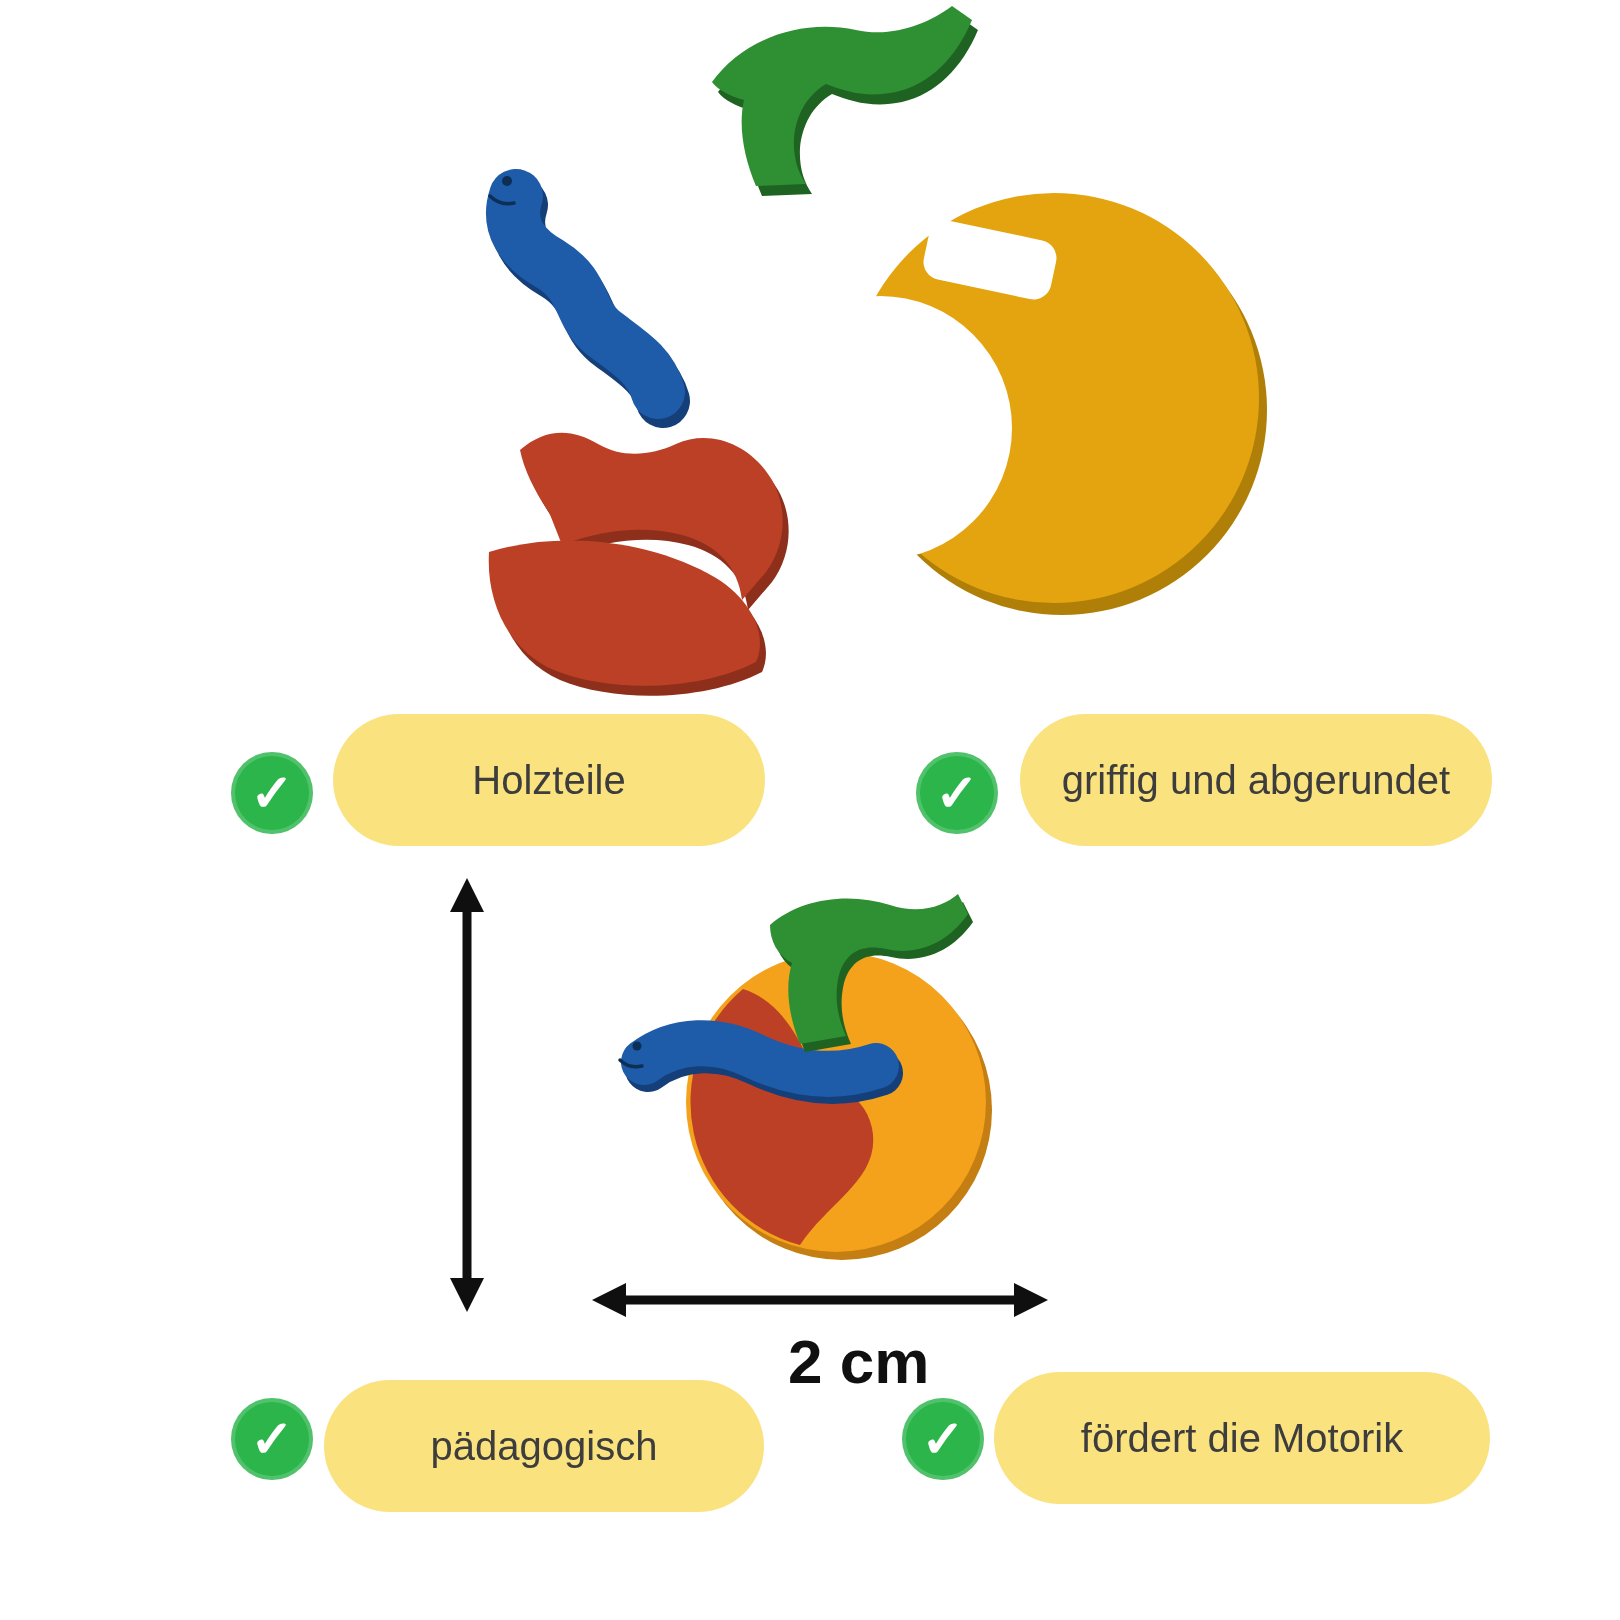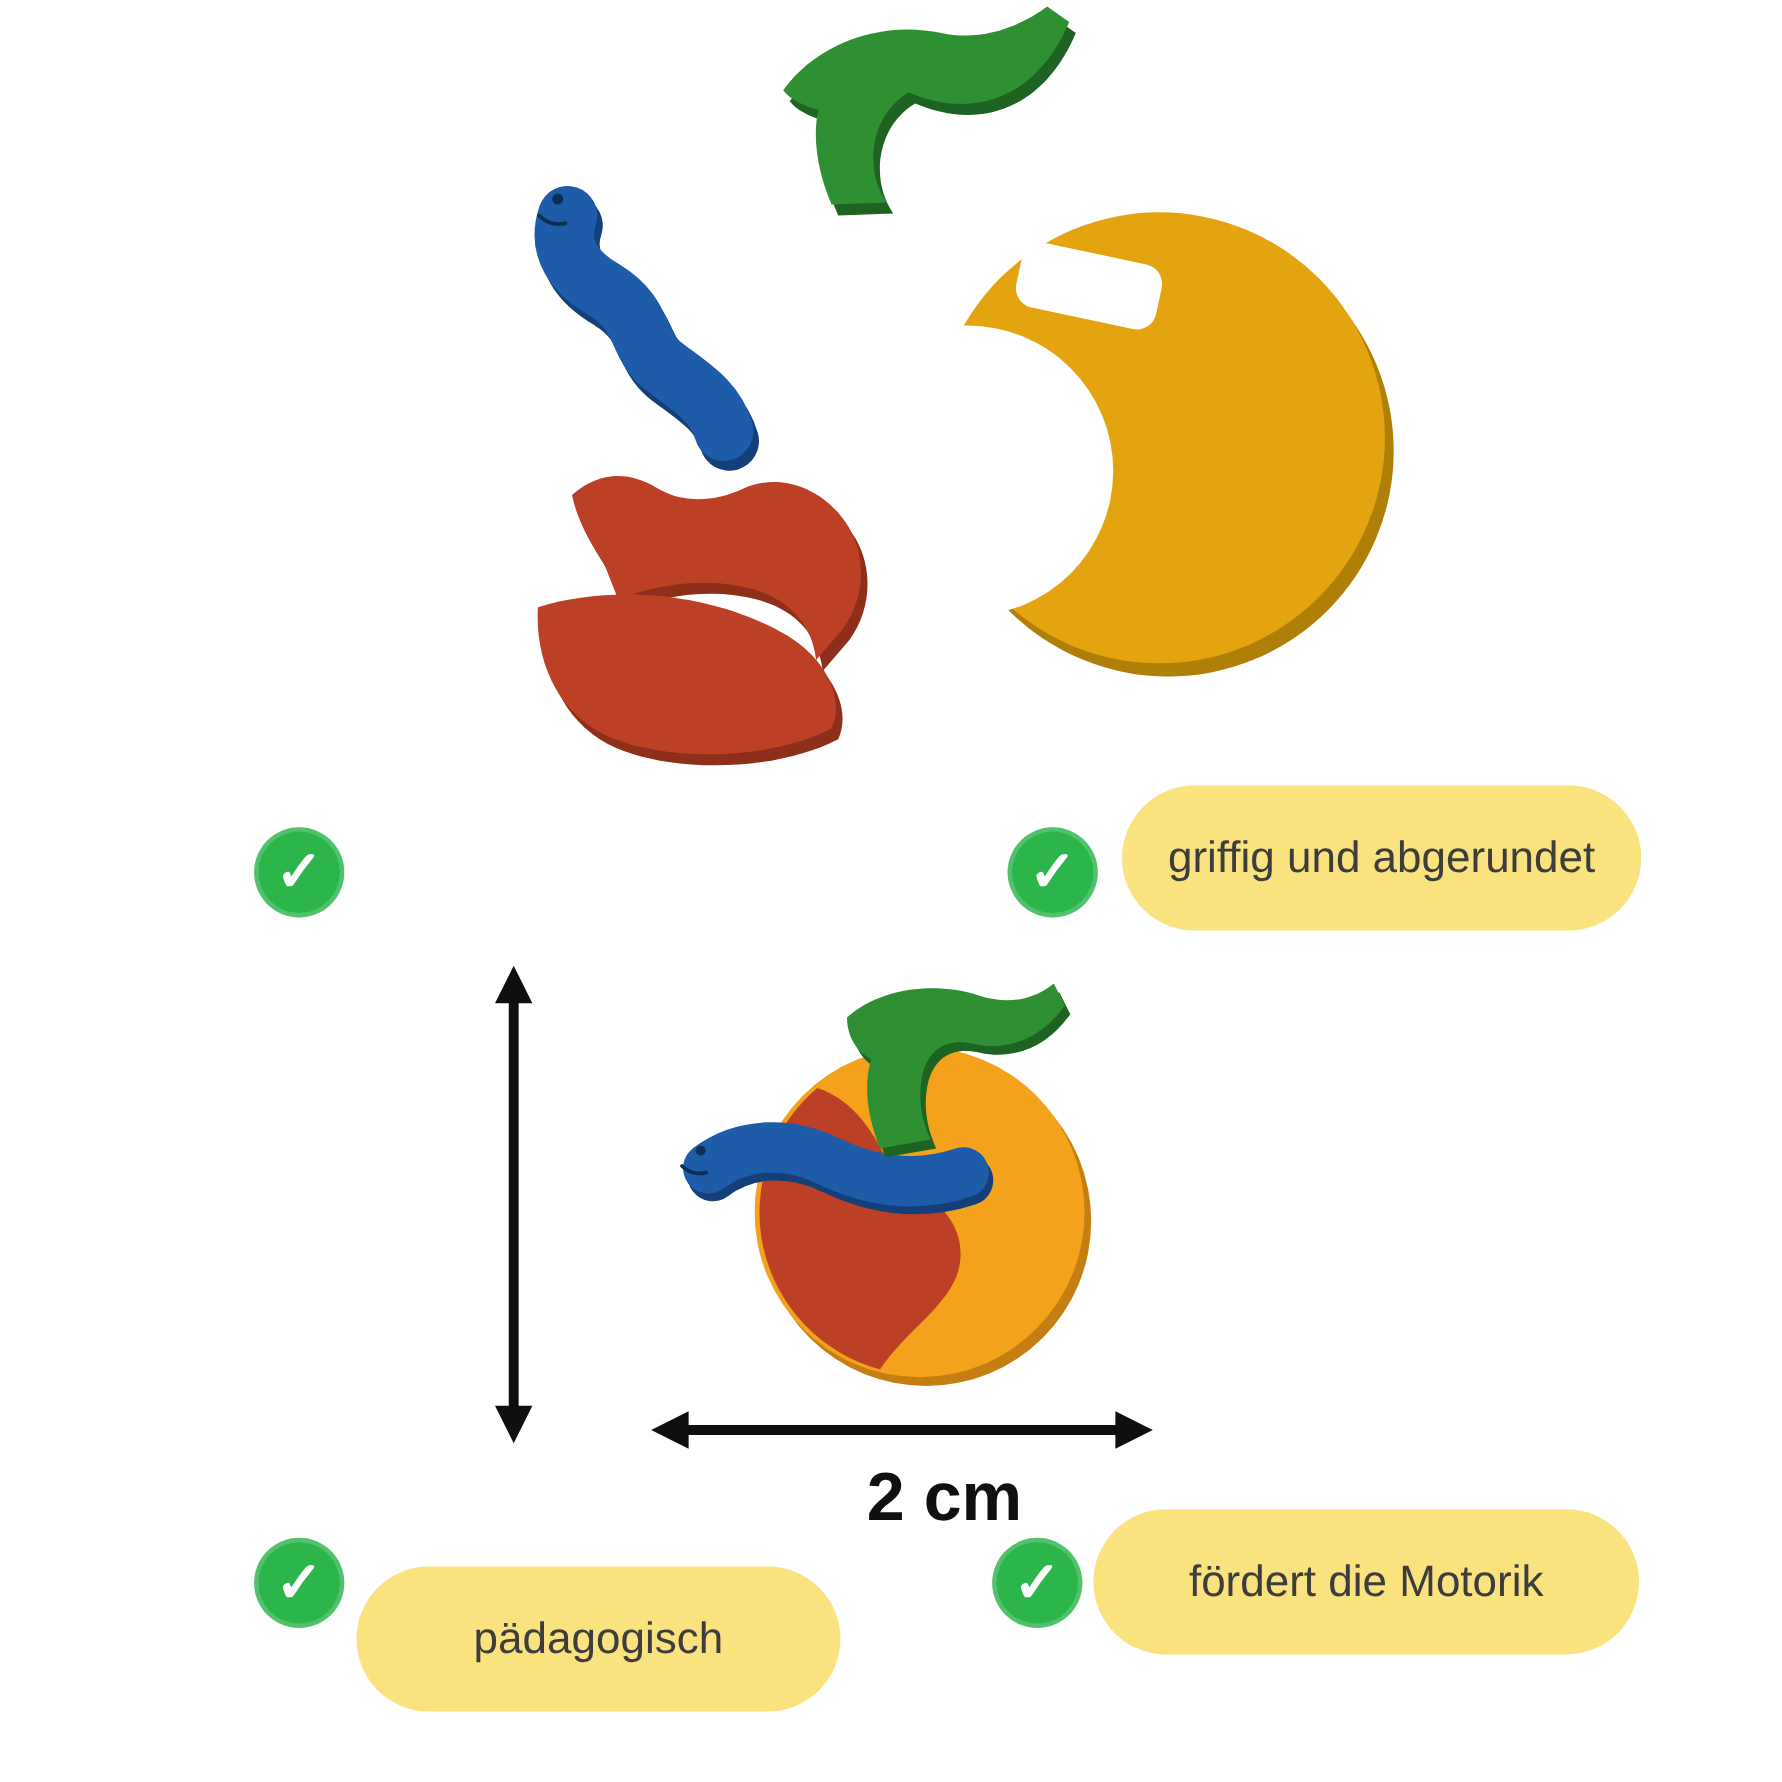--- a/index.html
+++ b/index.html
@@ -111,23 +111,24 @@
     <g>
       <line class="arrow-line" x1="622" y1="1300" x2="1018" y2="1300"></line>
       <polygon class="arrow-head" points="592,1300 626,1283 626,1317"></polygon>
       <polygon class="arrow-head" points="1048,1300 1014,1283 1014,1317"></polygon>
     </g>
   </svg>
 
   <div class="dim-label" style="left:788px;top:1326px;">2 cm</div>
 
   <div class="check" style="left:231px;top:752px;">✓</div>
+  <div class="pill" style="left:333px;top:714px;width:432px;">Holzteile</div>
 
   <div class="check" style="left:916px;top:752px;">✓</div>
   <div class="pill" style="left:1020px;top:714px;width:472px;">griffig und abgerundet</div>
 
   <div class="check" style="left:231px;top:1398px;">✓</div>
-  <div class="pill" style="left:324px;top:1424px;width:440px;">pädagogisch</div>
+  <div class="pill" style="left:324px;top:1380px;width:440px;">pädagogisch</div>
 
   <div class="check" style="left:902px;top:1398px;">✓</div>
   <div class="pill" style="left:994px;top:1372px;width:496px;">fördert die Motorik</div>
 
 </div>
 
 </body></html>

